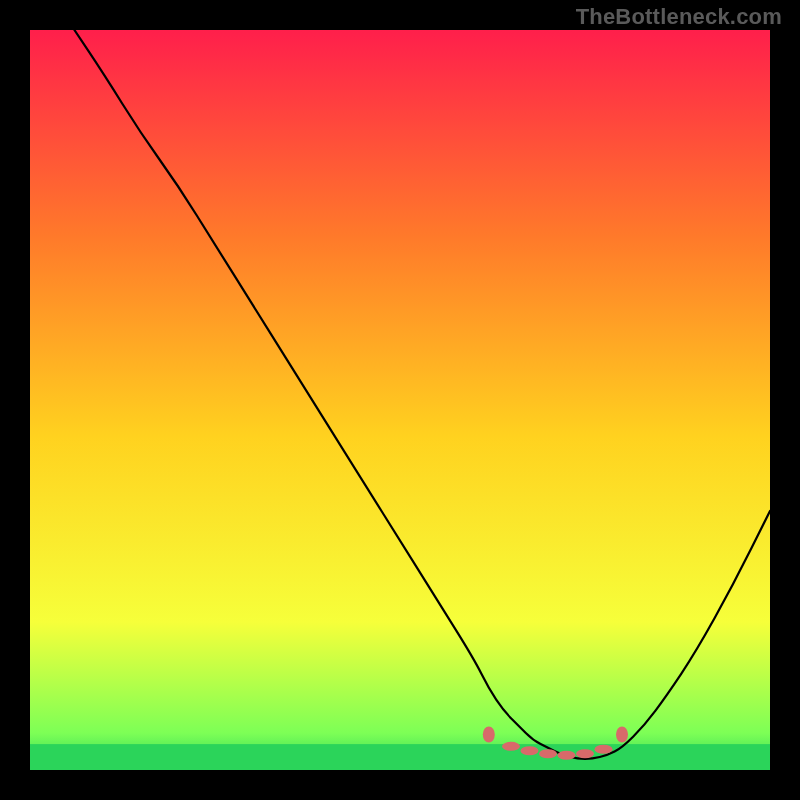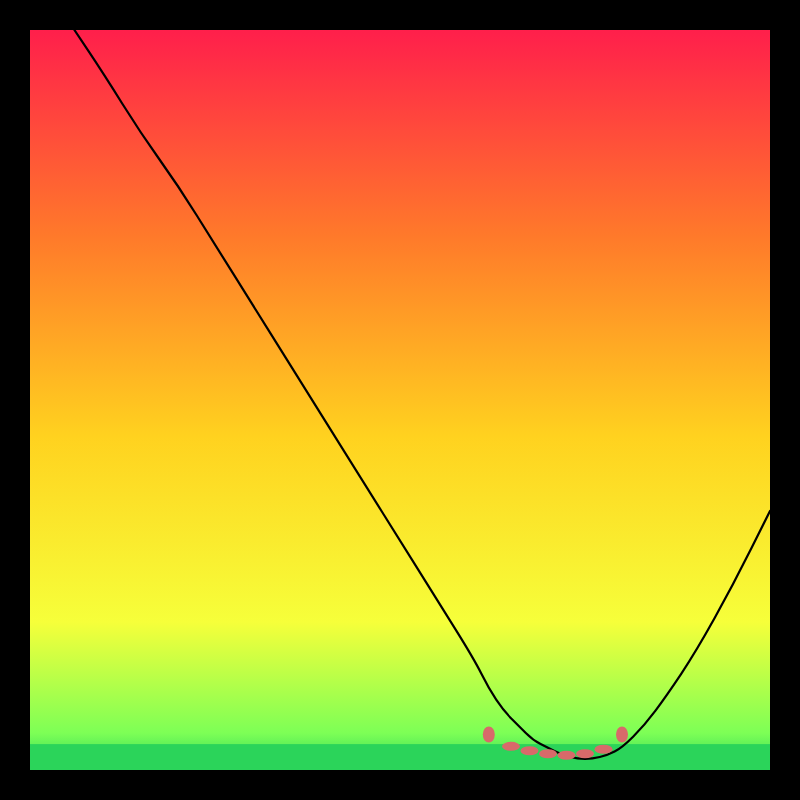--- a/index.html
+++ b/index.html
@@ -39,20 +39,21 @@
     inset: 0;
     width: 740px;
     height: 740px;
     display: block;
   }
 </style>
 </head>
 <body>
 
 <div class="outer">
+  <div class="watermark">TheBottleneck.com</div>
 
   <div class="plot">
     <svg id="chart-svg" viewBox="0 0 740 740" preserveAspectRatio="none">
       <defs>
         <linearGradient id="bg-grad" x1="0" y1="0" x2="0" y2="1">
           <stop id="g0" offset="0%" stop-color="#ff1f4b"></stop>
           <stop id="g1" offset="28%" stop-color="#ff7a2a"></stop>
           <stop id="g2" offset="55%" stop-color="#ffd21f"></stop>
           <stop id="g3" offset="80%" stop-color="#f6ff3a"></stop>
           <stop id="g4" offset="95%" stop-color="#7dff56"></stop>

